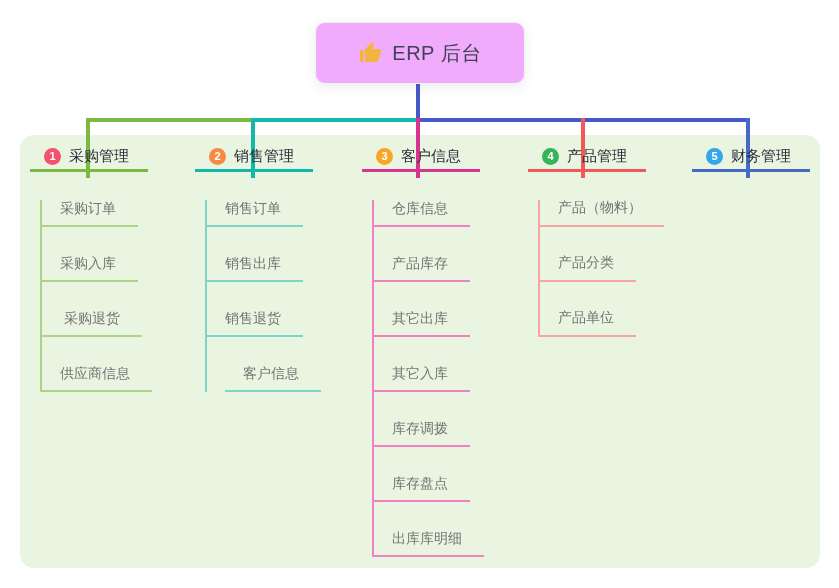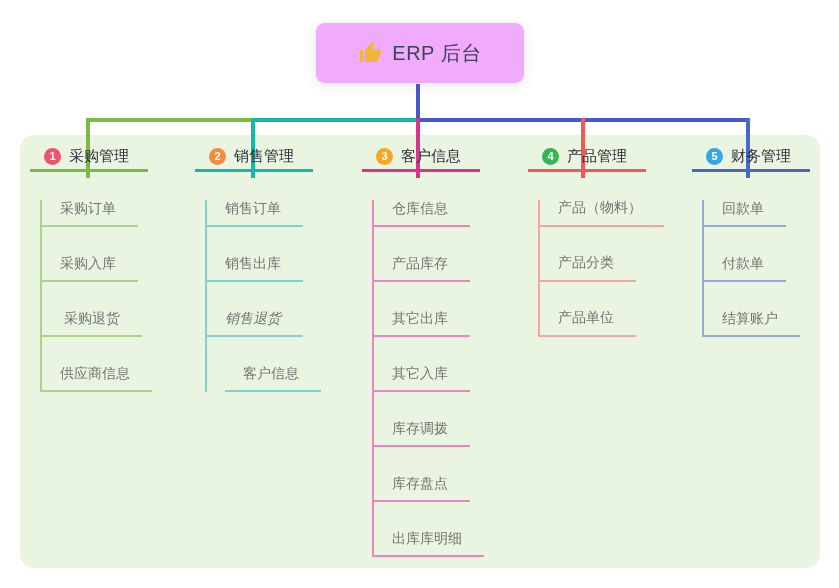--- a/index.html
+++ b/index.html
@@ -78,21 +78,21 @@
         </div>
       </div>
       <div class="branch" style="left: 195px; top: 150px;">
         <div class="branch-header" style="border-bottom: 3px solid rgb(20, 184, 168);">
           <span class="badge" style="background: rgb(247, 139, 68);">2</span>
           <span class="branch-label">销售管理</span>
         </div>
         <div class="children" style="border-left: 2px solid rgb(127, 212, 200);">
           <div class="child" style="border-bottom: 2px solid rgb(127, 212, 200);">销售订单</div>
           <div class="child" style="border-bottom: 2px solid rgb(127, 212, 200);">销售出库</div>
-          <div class="child" style="border-bottom: 2px solid rgb(127, 212, 200); font-style: italic;">销售退货</div>
+          <div class="child" style="border-bottom: 2px solid rgb(127, 212, 200);">销售退货</div>
           <div class="child" style="border-bottom: 2px solid rgb(127, 212, 200); margin-left: 18px;">客户信息</div>
         </div>
       </div>
       <div class="branch" style="left: 362px; top: 150px;">
         <div class="branch-header" style="border-bottom: 3px solid rgb(214, 52, 143);">
           <span class="badge" style="background: rgb(247, 167, 35);">3</span>
           <span class="branch-label">客户信息</span>
         </div>
         <div class="children" style="border-left: 2px solid rgb(239, 130, 193); margin-top: 18px;">
           <div class="child" style="border-bottom: 2px solid rgb(239, 130, 193);">仓库信息</div>
@@ -113,20 +113,15 @@
           <div class="child" style="border-bottom: 2px solid rgb(245, 166, 162);">产品（物料）</div>
           <div class="child" style="border-bottom: 2px solid rgb(245, 166, 162);">产品分类</div>
           <div class="child" style="border-bottom: 2px solid rgb(245, 166, 162);">产品单位</div>
         </div>
       </div>
       <div class="branch" style="left: 692px; top: 150px;">
         <div class="branch-header" style="border-bottom: 3px solid rgb(71, 104, 196);">
           <span class="badge" style="background: rgb(52, 167, 232);">5</span>
           <span class="branch-label">财务管理</span>
         </div>
-        <div class="children" style="border-left: 2px solid rgb(147, 169, 224);">
-          <div class="child" style="border-bottom: 2px solid rgb(147, 169, 224);">回款单</div>
-          <div class="child" style="border-bottom: 2px solid rgb(147, 169, 224);">付款单</div>
-          <div class="child" style="border-bottom: 2px solid rgb(147, 169, 224);">结算账户</div>
-        </div>
       </div>
     </div>
 </div>
 
 </body></html>

